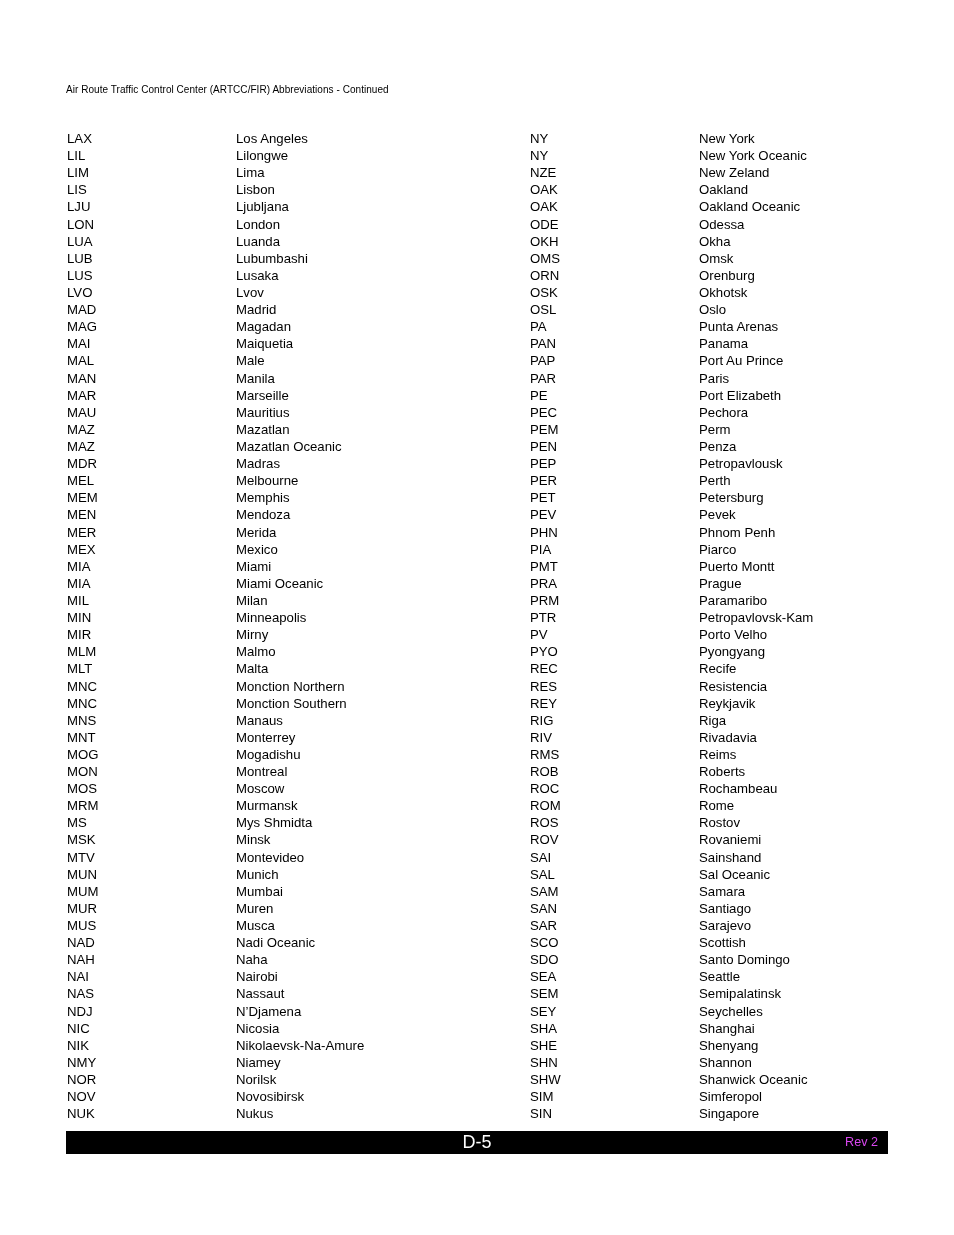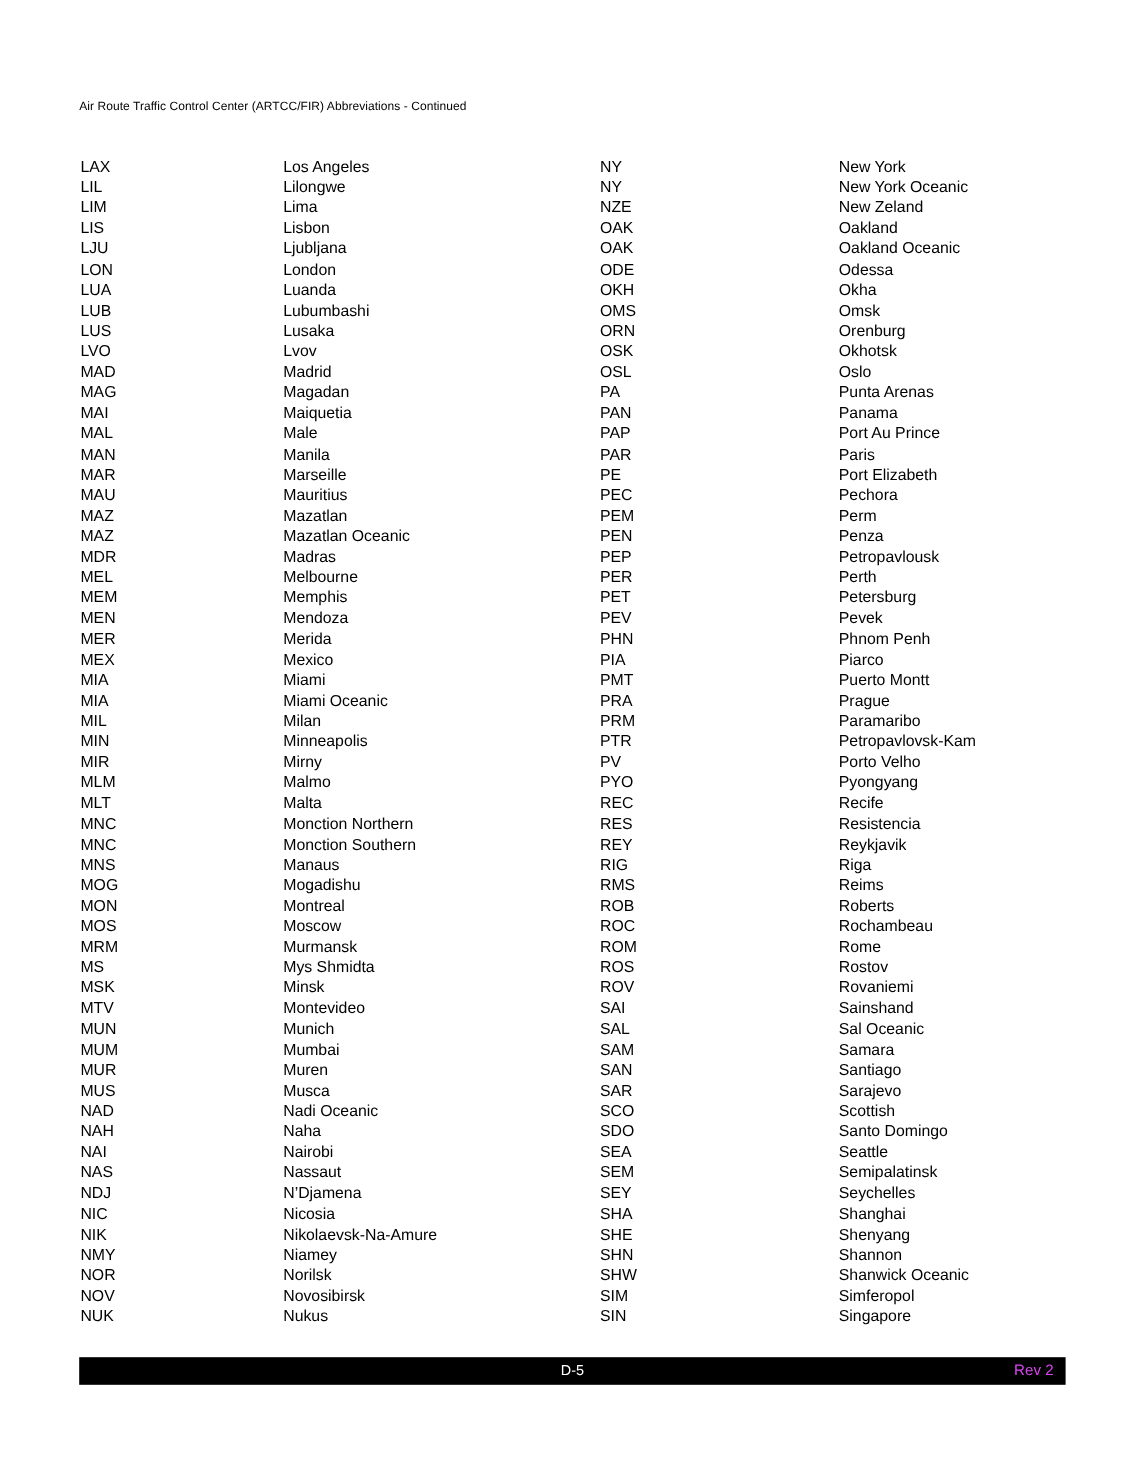--- a/index.html
+++ b/index.html
@@ -47,21 +47,21 @@
     font-size: 13.2px;
     white-space: nowrap;
   }
   .cell {
     position: absolute;
     top: 0;
     white-space: nowrap;
   }
   .c-code-a  { left: 67px;  }
   .c-name-a  { left: 236px; }
-  .c-code-b  { left: 500px; text-align: center; }
+  .c-code-b  { left: 530px; text-align: center; }
   .c-name-b  { left: 699px; }
 
   .footer-bar {
     position: absolute;
     left: 66px;
     top: 1131px;
     width: 822px;
     height: 23px;
     background: #000000;
   }
@@ -72,21 +72,21 @@
   }
   .footer-page {
     position: absolute;
     left: 0;
     right: 0;
     top: 0;
     height: 23px;
     line-height: 23px;
     text-align: center;
     color: #ffffff;
-    font-size: 12px;
+    font-size: 18px;
   }
   .footer-rev {
     position: absolute;
     right: 10px;
     top: 0;
     height: 19px;
     line-height: 23px;
     color: #d946ef;
     font-size: 12.6px;
   }
@@ -303,20 +303,26 @@
         <span class="cell c-code-b">REY</span>
         <span class="cell c-name-b">Reykjavik</span>
       </div>
       <div class="row">
         <span class="cell c-code-a">MNS</span>
         <span class="cell c-name-a">Manaus</span>
         <span class="cell c-code-b">RIG</span>
         <span class="cell c-name-b">Riga</span>
       </div>
       <div class="row">
+        <span class="cell c-code-a">MNT</span>
+        <span class="cell c-name-a">Monterrey</span>
+        <span class="cell c-code-b">RIV</span>
+        <span class="cell c-name-b">Rivadavia</span>
+      </div>
+      <div class="row">
         <span class="cell c-code-a">MOG</span>
         <span class="cell c-name-a">Mogadishu</span>
         <span class="cell c-code-b">RMS</span>
         <span class="cell c-name-b">Reims</span>
       </div>
       <div class="row">
         <span class="cell c-code-a">MON</span>
         <span class="cell c-name-a">Montreal</span>
         <span class="cell c-code-b">ROB</span>
         <span class="cell c-name-b">Roberts</span>

